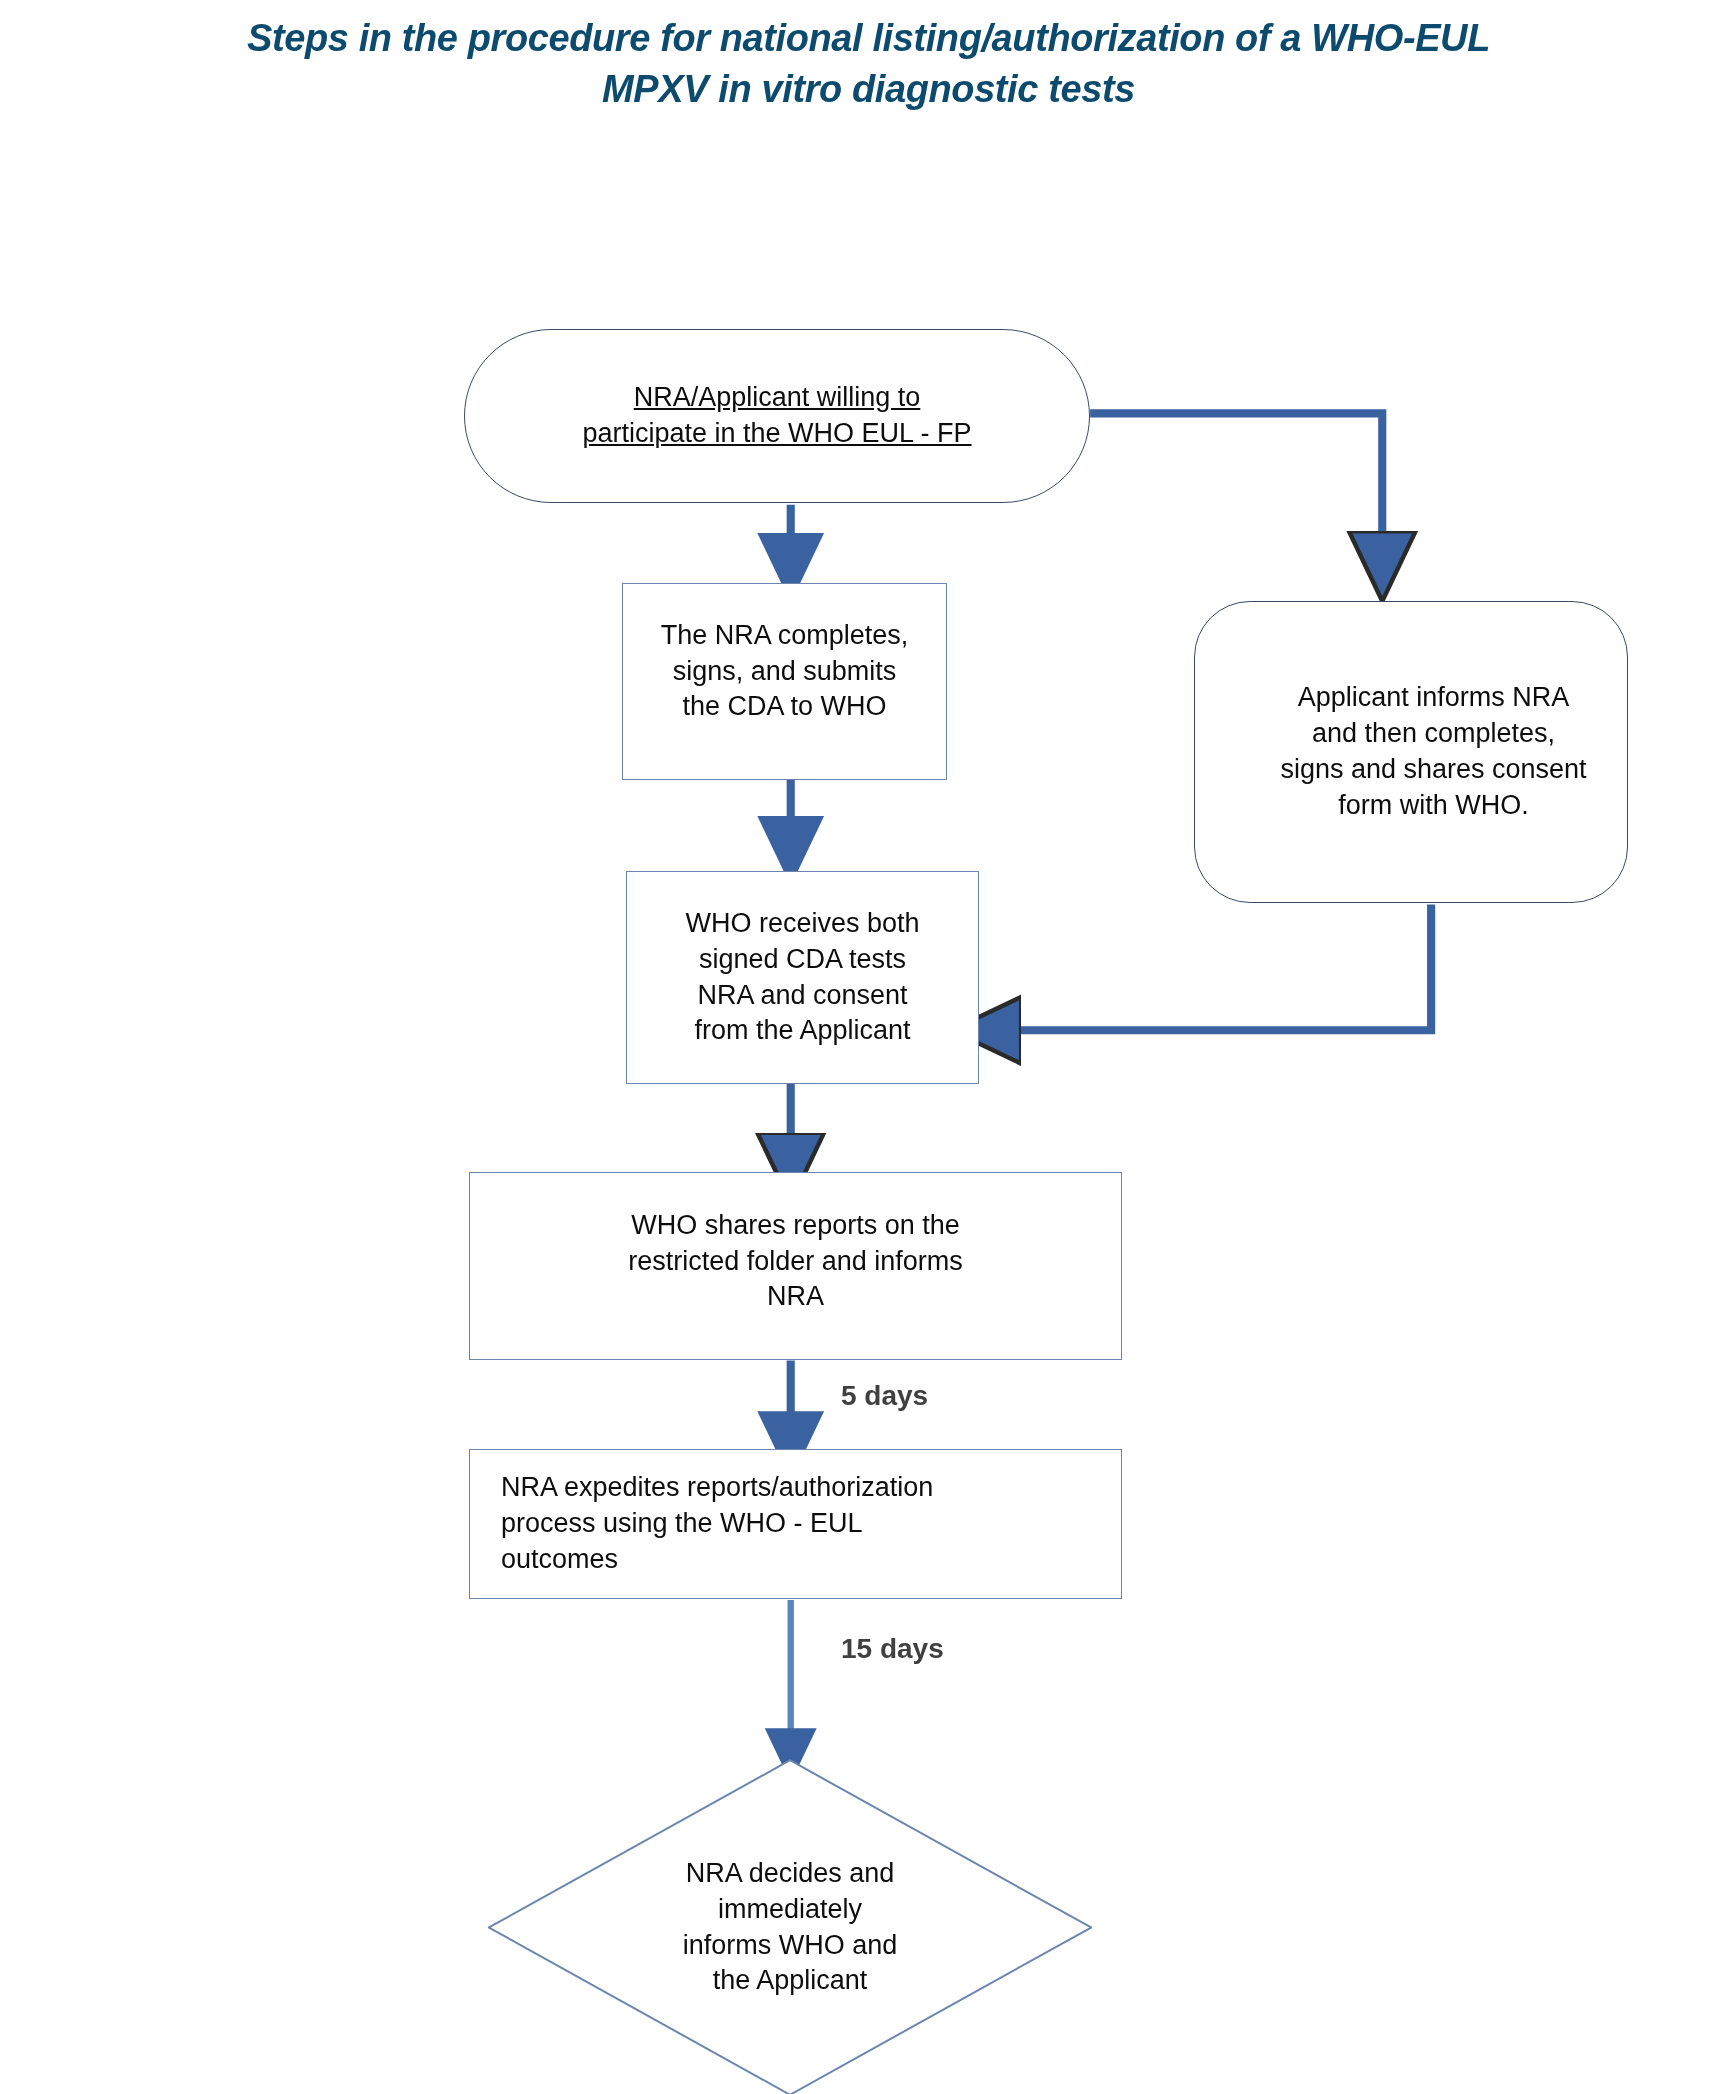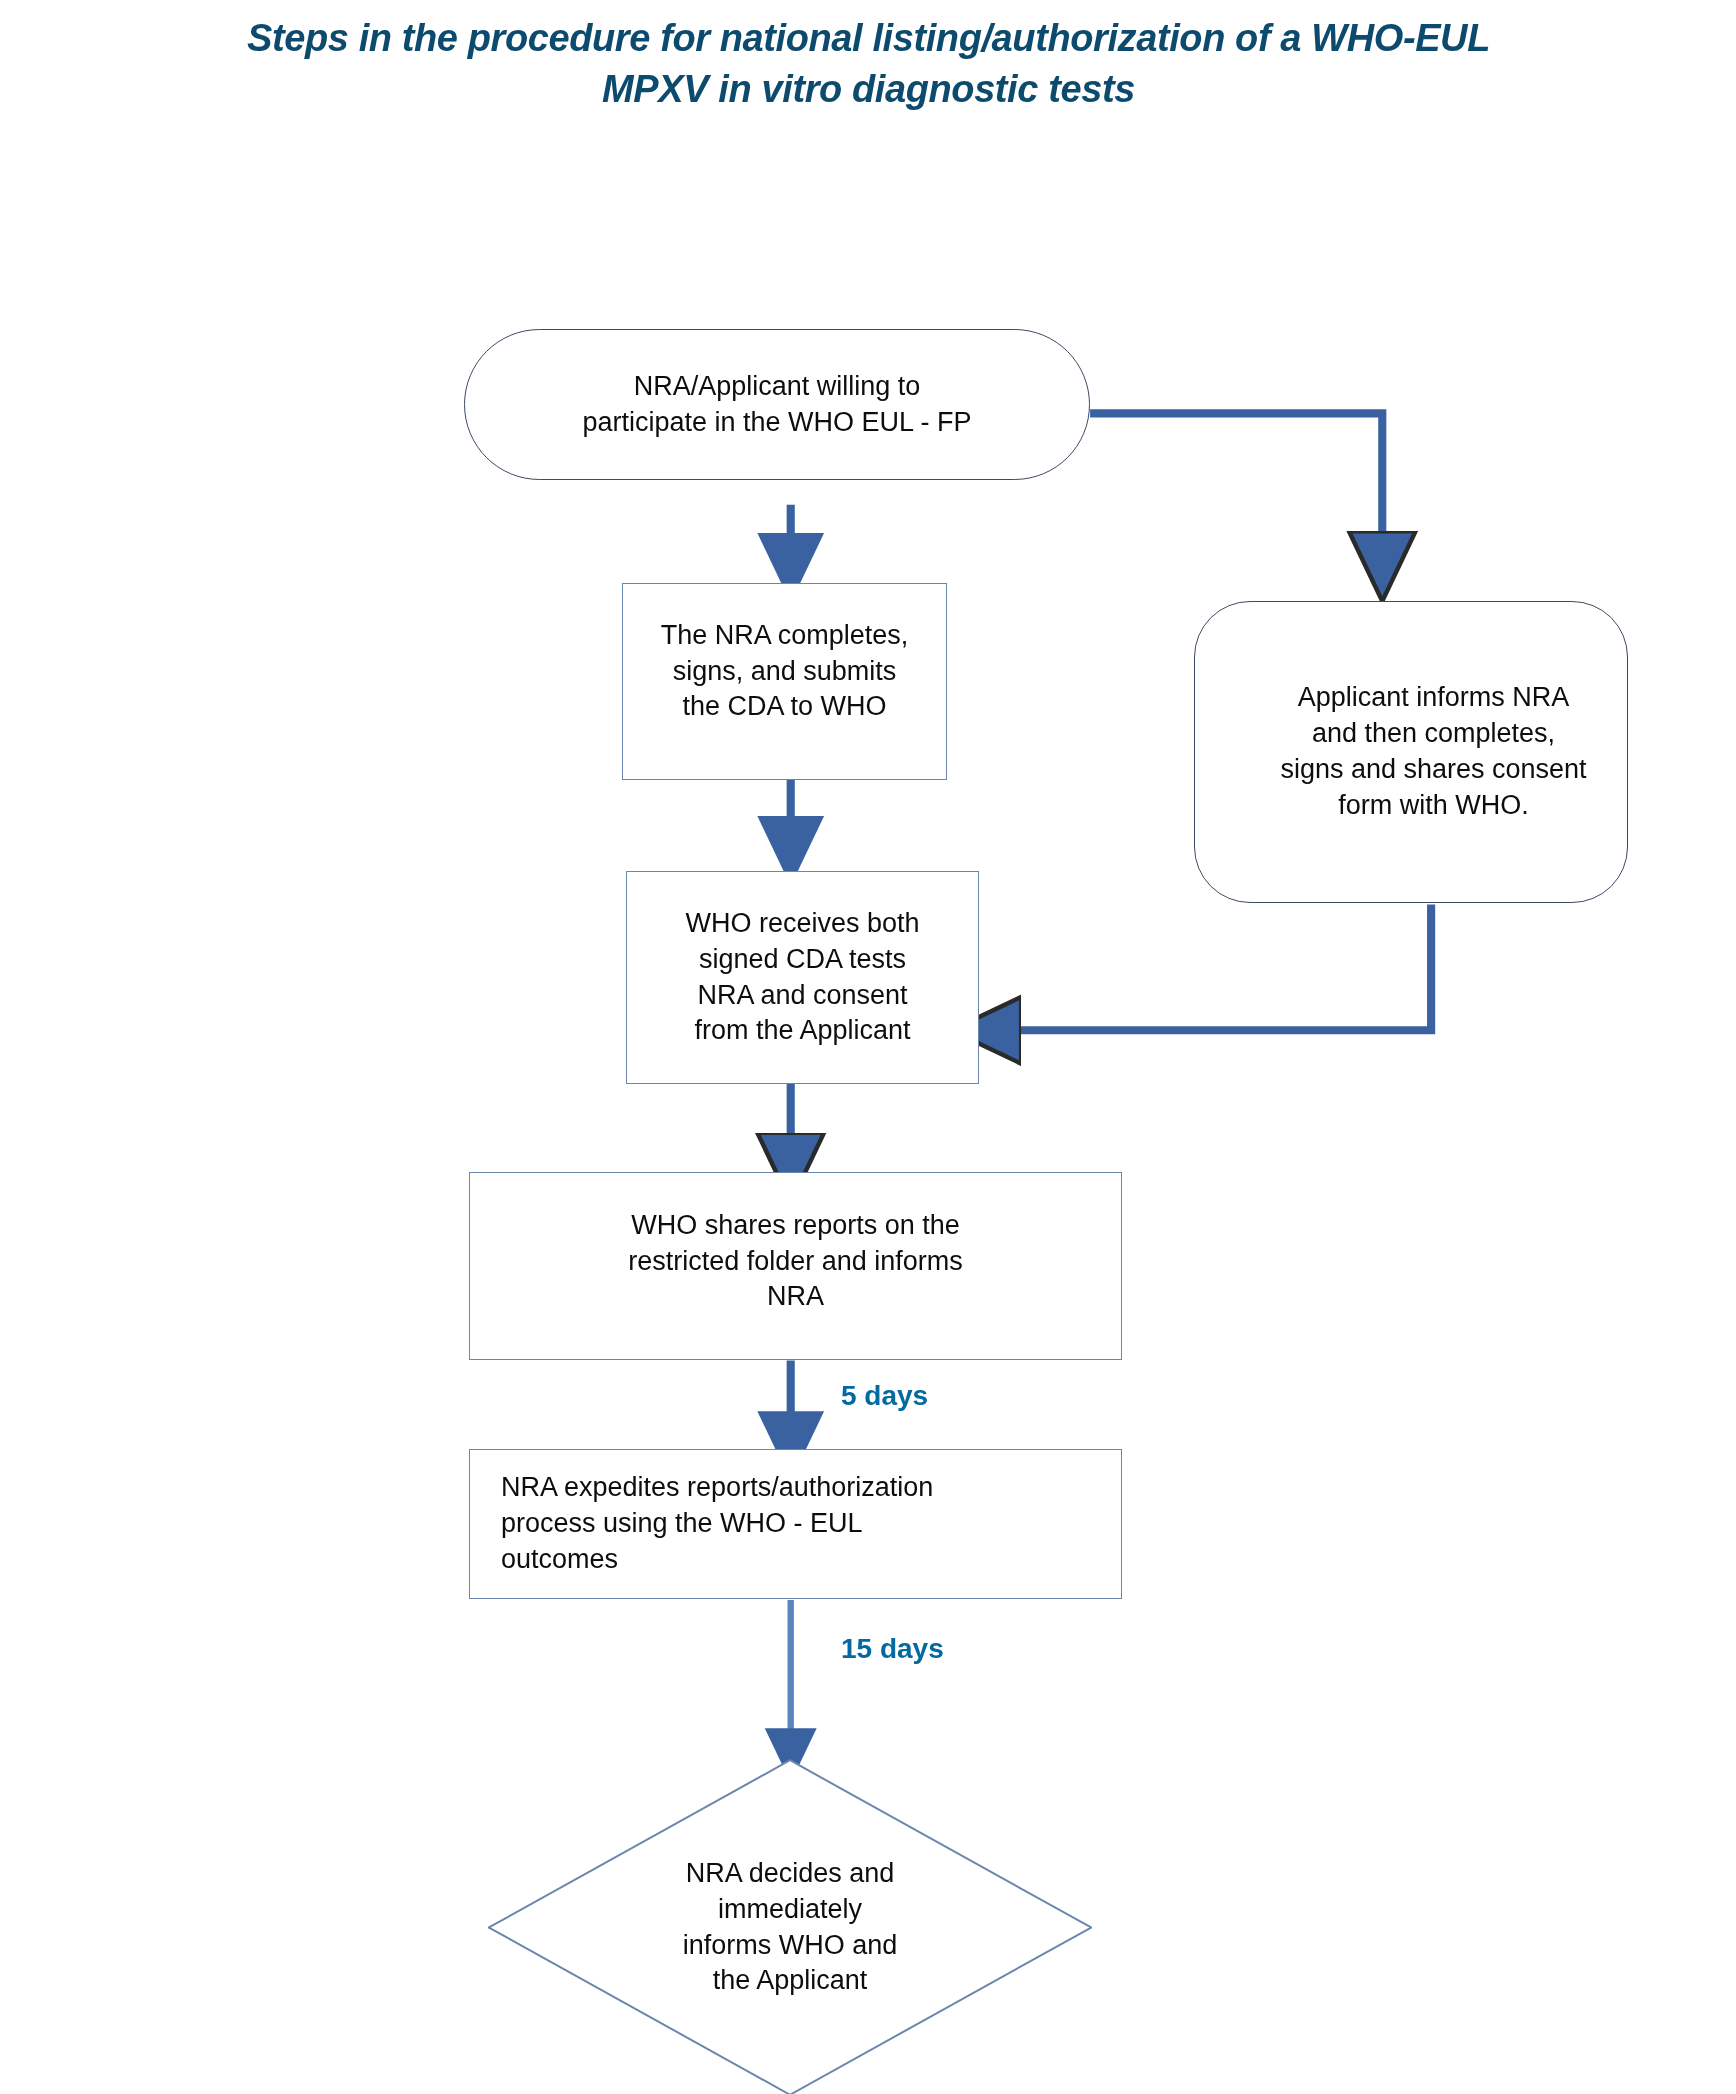--- a/index.html
+++ b/index.html
@@ -91,21 +91,21 @@
     text-align: center;
     color: #0d0d0d;
   }
   .diamond-label .ln { display: block; }
 
   .edge-label {
     position: absolute;
     font-family: "Liberation Sans", sans-serif;
     font-weight: bold;
     font-size: 28px;
-    color: #0369a1;
+    color: #404040;
     z-index: 7;
     white-space: nowrap;
   }
 </style>
 </head>
 <body>
 
 <div id="title">
   <span class="t-line">Steps in the procedure for national listing/authorization of a WHO-EUL</span>
   <span class="t-line">MPXV in vitro diagnostic tests</span>
@@ -143,21 +143,21 @@
 
   <g>
     <line x1="874" y1="1504" x2="874" y2="1598" stroke="#3a62a0" stroke-width="9" marker-end="url(#arrowFilled)"></line>
   </g>
 
   <g>
     <line x1="874" y1="1769" x2="874" y2="1940" stroke="#5b84bd" stroke-width="7" marker-end="url(#arrowFilled)"></line>
   </g>
 </svg>
 
-<div class="node shape-stadium" style="left:464px; top:329px; width:626px; height:151px;">
+<div class="node shape-stadium" style="left:464px; top:329px; width:626px; height:174px;text-decoration:underline;">
   <span class="txt">
     <span class="ln">NRA/Applicant willing to</span>
     <span class="ln">participate in the WHO EUL - FP</span>
   </span>
 </div>
 
 <div class="node shape-rect" style="left:622px; top:583px; width:325px; height:197px;">
   <span class="txt" style="margin-top:-20px;">
     <span class="ln">The NRA completes,</span>
     <span class="ln">signs, and submits</span>

